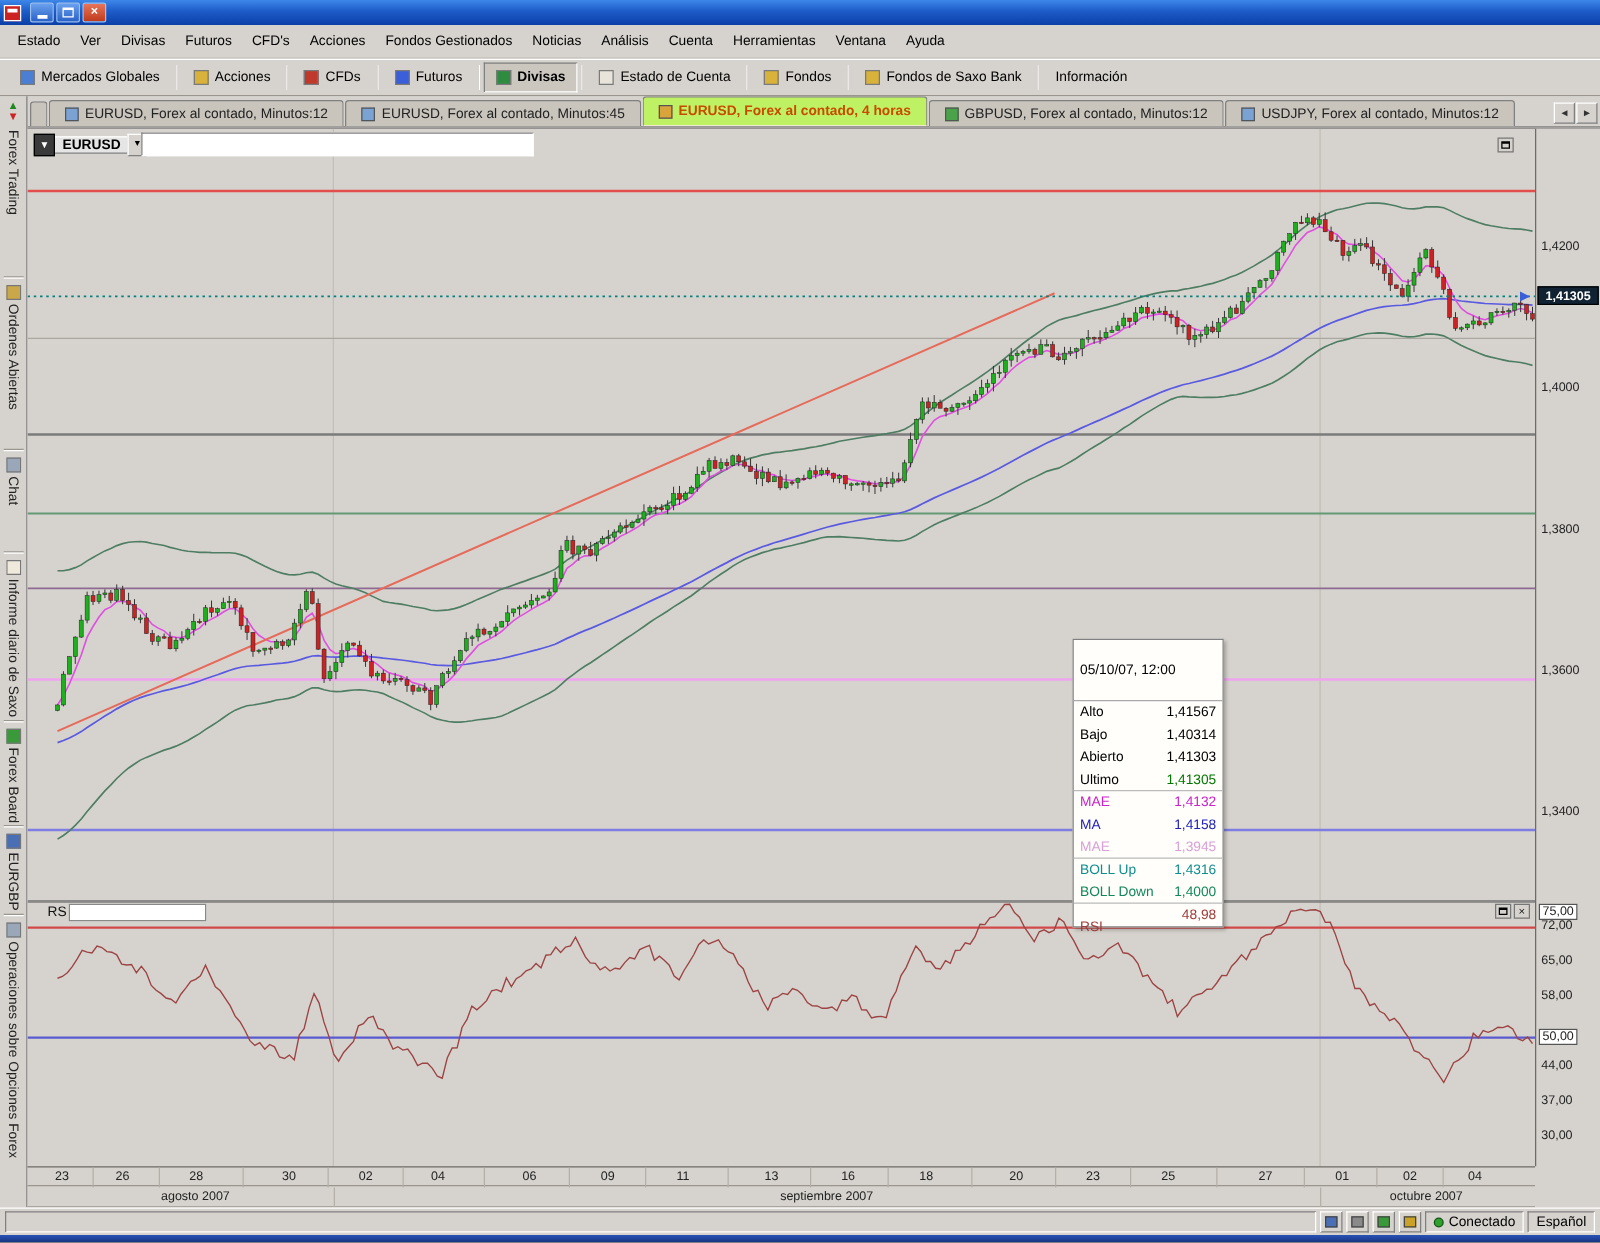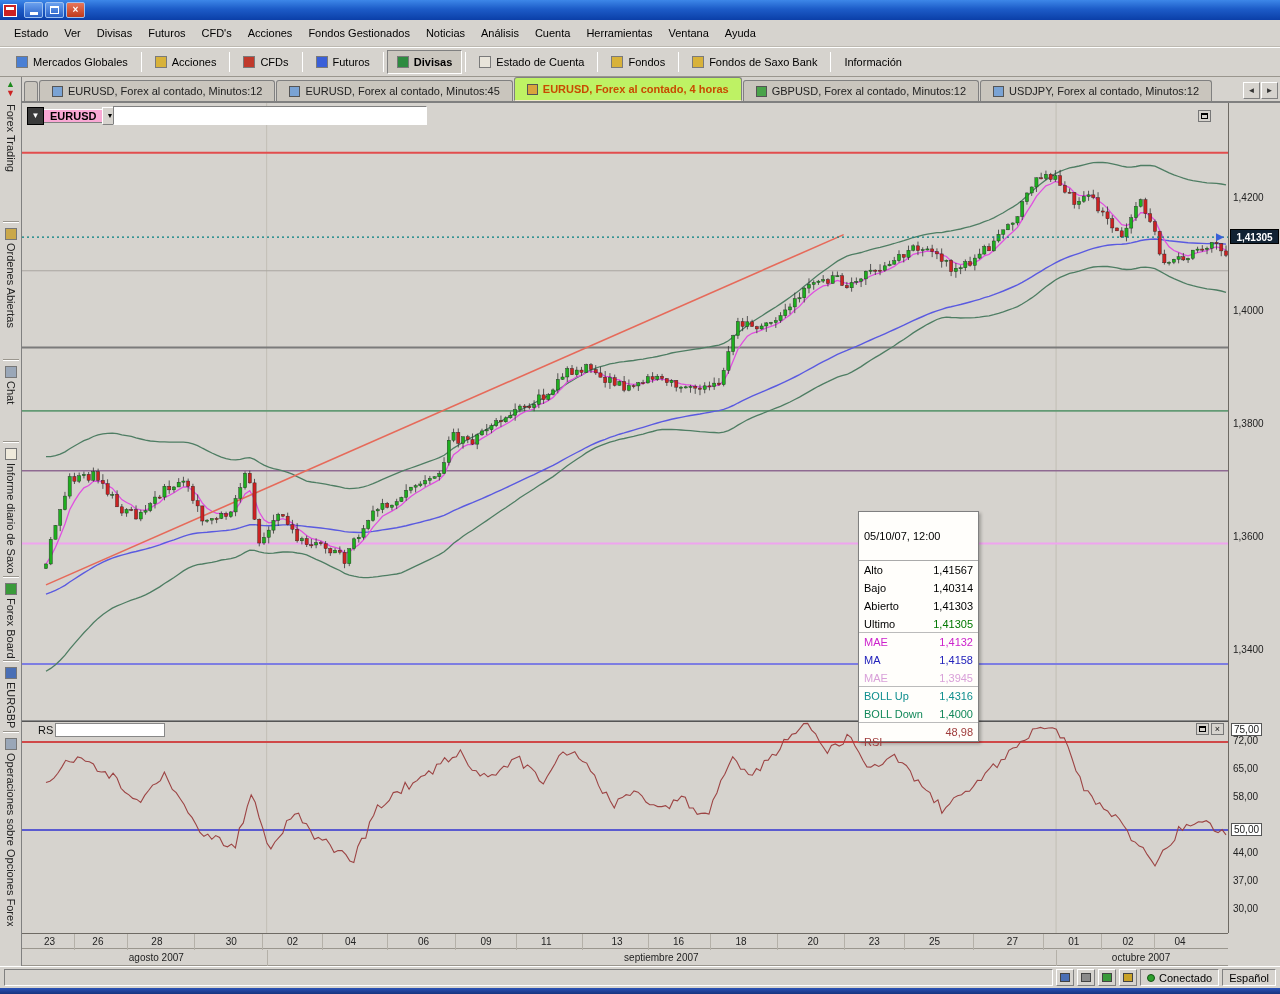--- a/index.html
+++ b/index.html
@@ -58,21 +58,21 @@
   #main-svg{position:absolute;left:0;top:0}
   #rsi-svg{position:absolute;left:0;top:618px}
   .paxis{position:absolute;left:1206px;top:0;width:52px;height:830px;border-left:1px solid #6e6a64;background:#d6d3ce}
   .pax-label{position:absolute;left:4px;font-size:10px;color:#222}
   .curprice{position:absolute;left:1px;width:49px;height:15px;background:#123;color:#fff;font-size:10px;
     font-weight:bold;text-align:center;line-height:15px;border:1px solid #000}
   .boxed{border:1px solid #555;background:#fff;padding:0 2px;left:2px}
   
   .chead{position:absolute;left:5px;top:3px;display:flex;align-items:center;height:19px}
   .ddark{width:17px;height:18px;background:#3a3a3a;color:#fff;font-size:8px;display:flex;align-items:center;justify-content:center;border:1px solid #000}
-  .sym{padding:0 6px;font-weight:bold;background:#f9a8d4;border-top:1px solid #fff;border-bottom:1px solid #808080}
+  .sym{padding:0 6px;font-weight:bold;background:#e5e5e5;border-top:1px solid #fff;border-bottom:1px solid #808080}
   .ddbtn{width:15px;height:18px;border:1px solid;border-color:#fff #808080 #808080 #fff;background:#d6d3ce;
     display:flex;align-items:center;justify-content:center;font-size:7px}
   .cinput{position:absolute;left:91px;top:3px;width:314px;height:19px;border:1px solid;border-color:#808080 #fff #fff #808080;background:#fff;font:inherit;padding:0 3px}
   .panebtn{position:absolute;width:13px;height:12px;border:1px solid #777;background:#d6d3ce;display:flex;align-items:center;justify-content:center;font-size:9px;line-height:1;color:#111}
   .maxg{width:7px;height:6px;border:1px solid #000;border-top:2px solid #000}
   
   .rsihead{position:absolute;left:16px;top:620px;display:flex;align-items:center;gap:2px}
   .rsiname{font-size:11px;color:#111}
   .rsiinput{width:110px;height:14px;border:1px solid #888;background:#fff;font:inherit;padding:0 2px}
   

